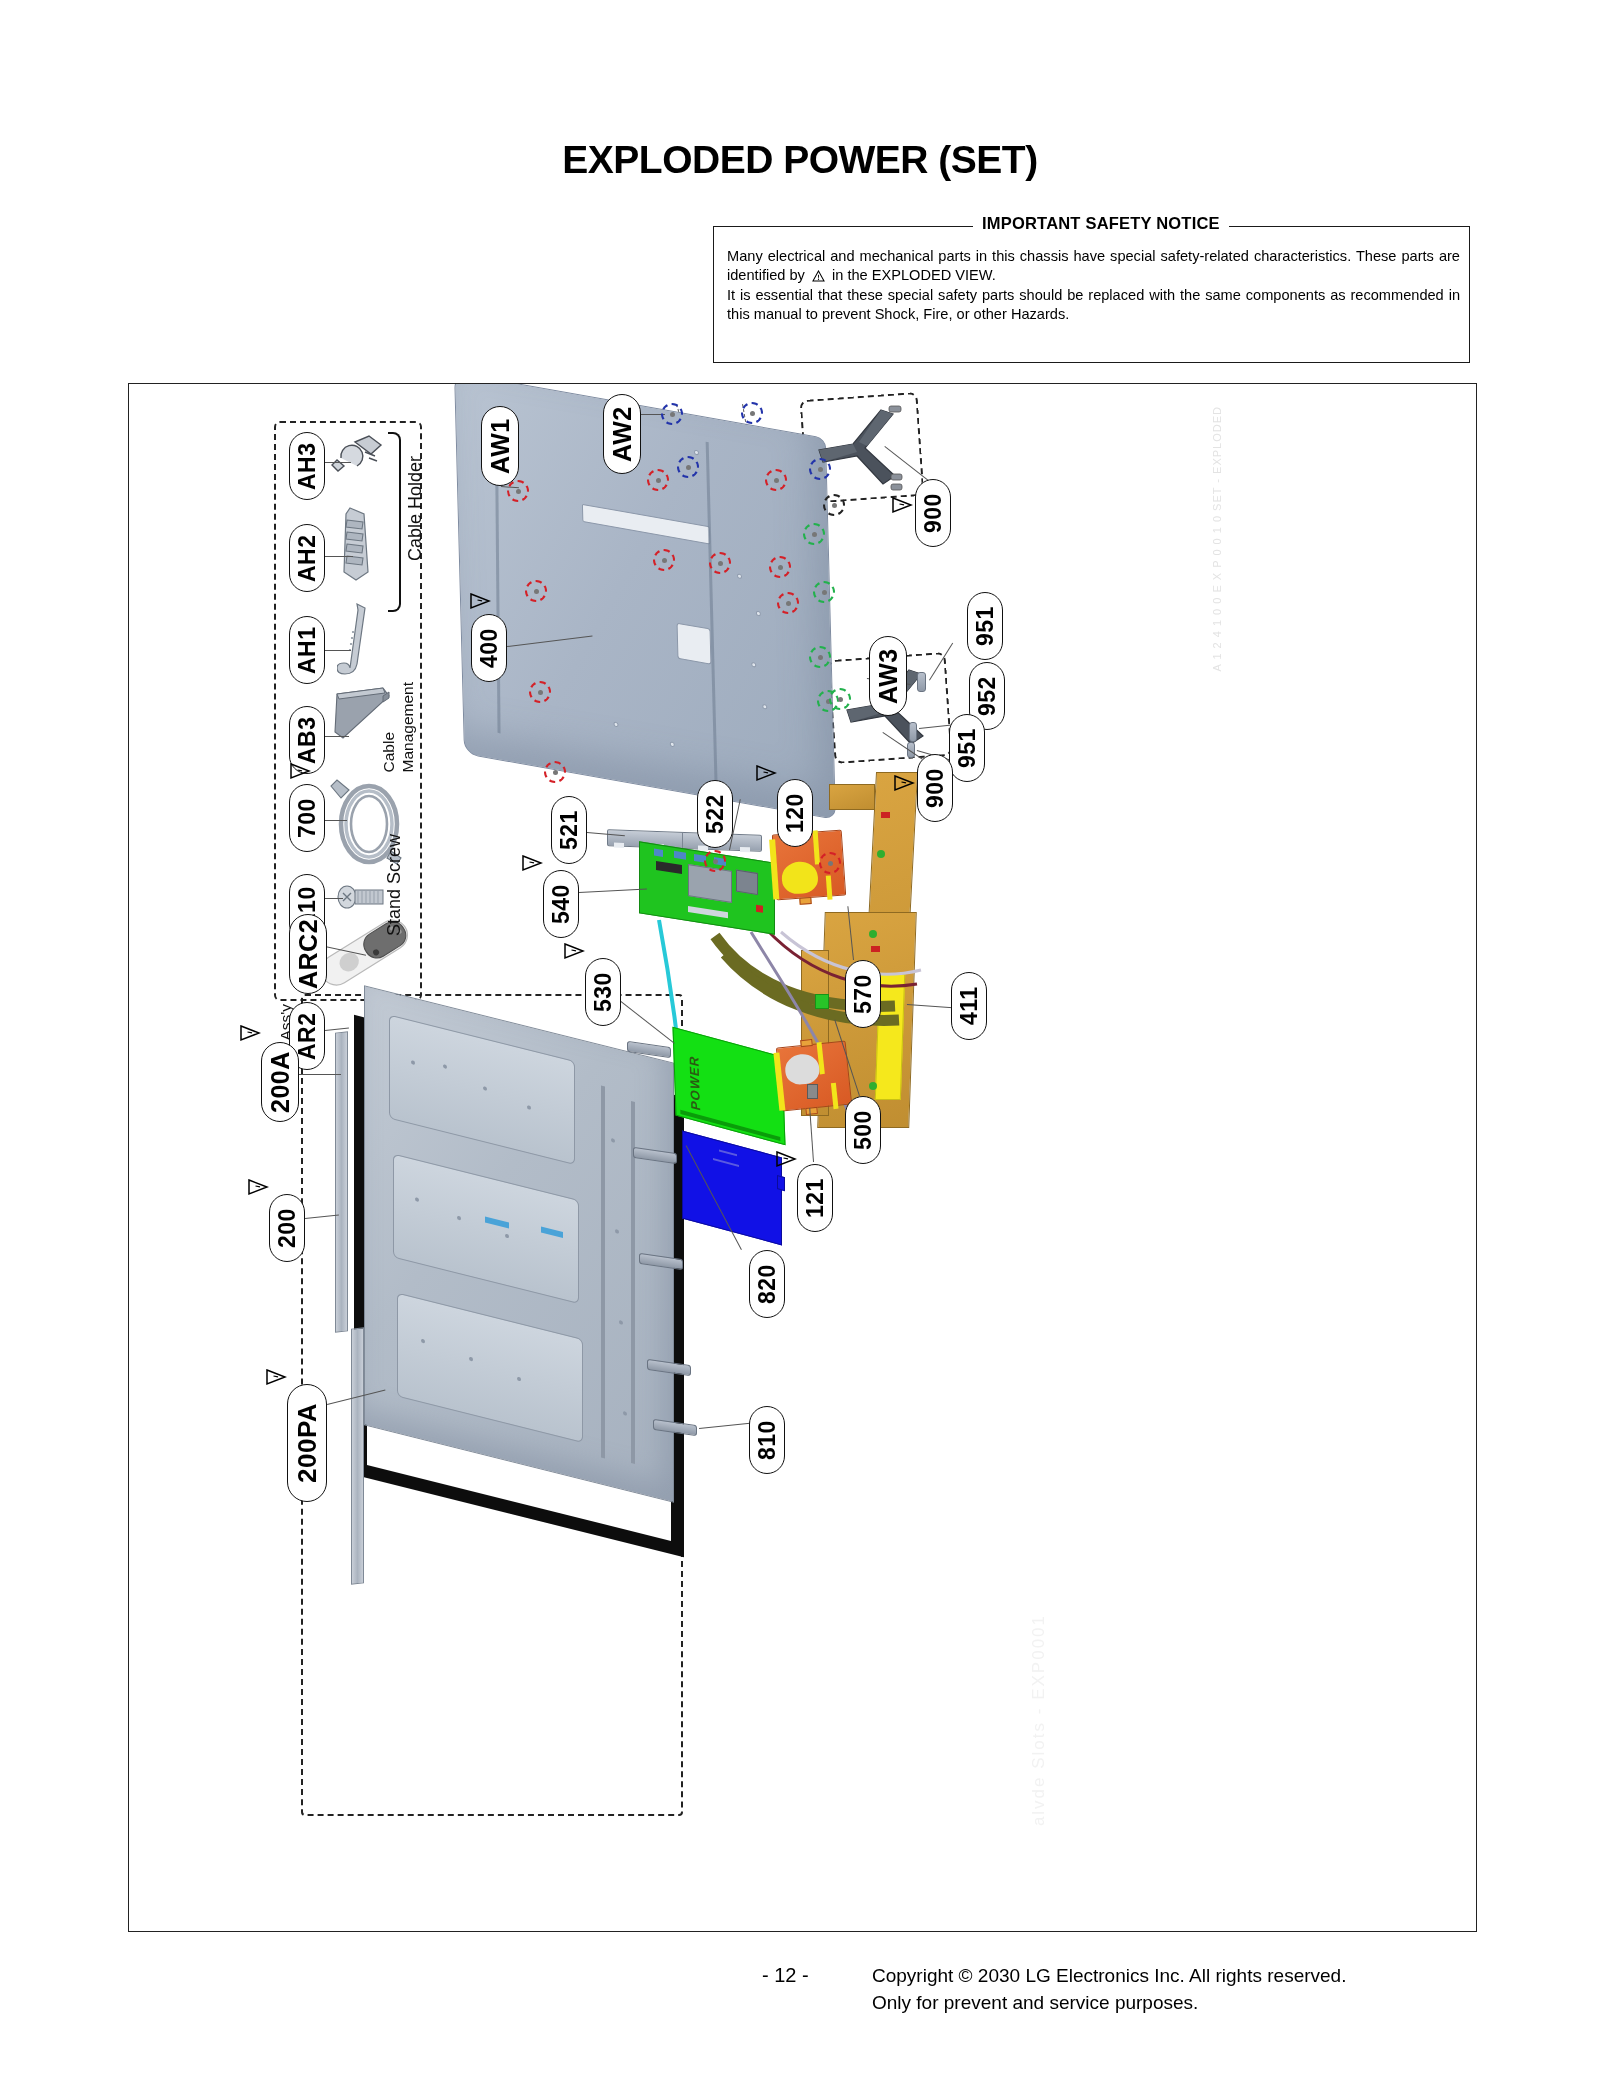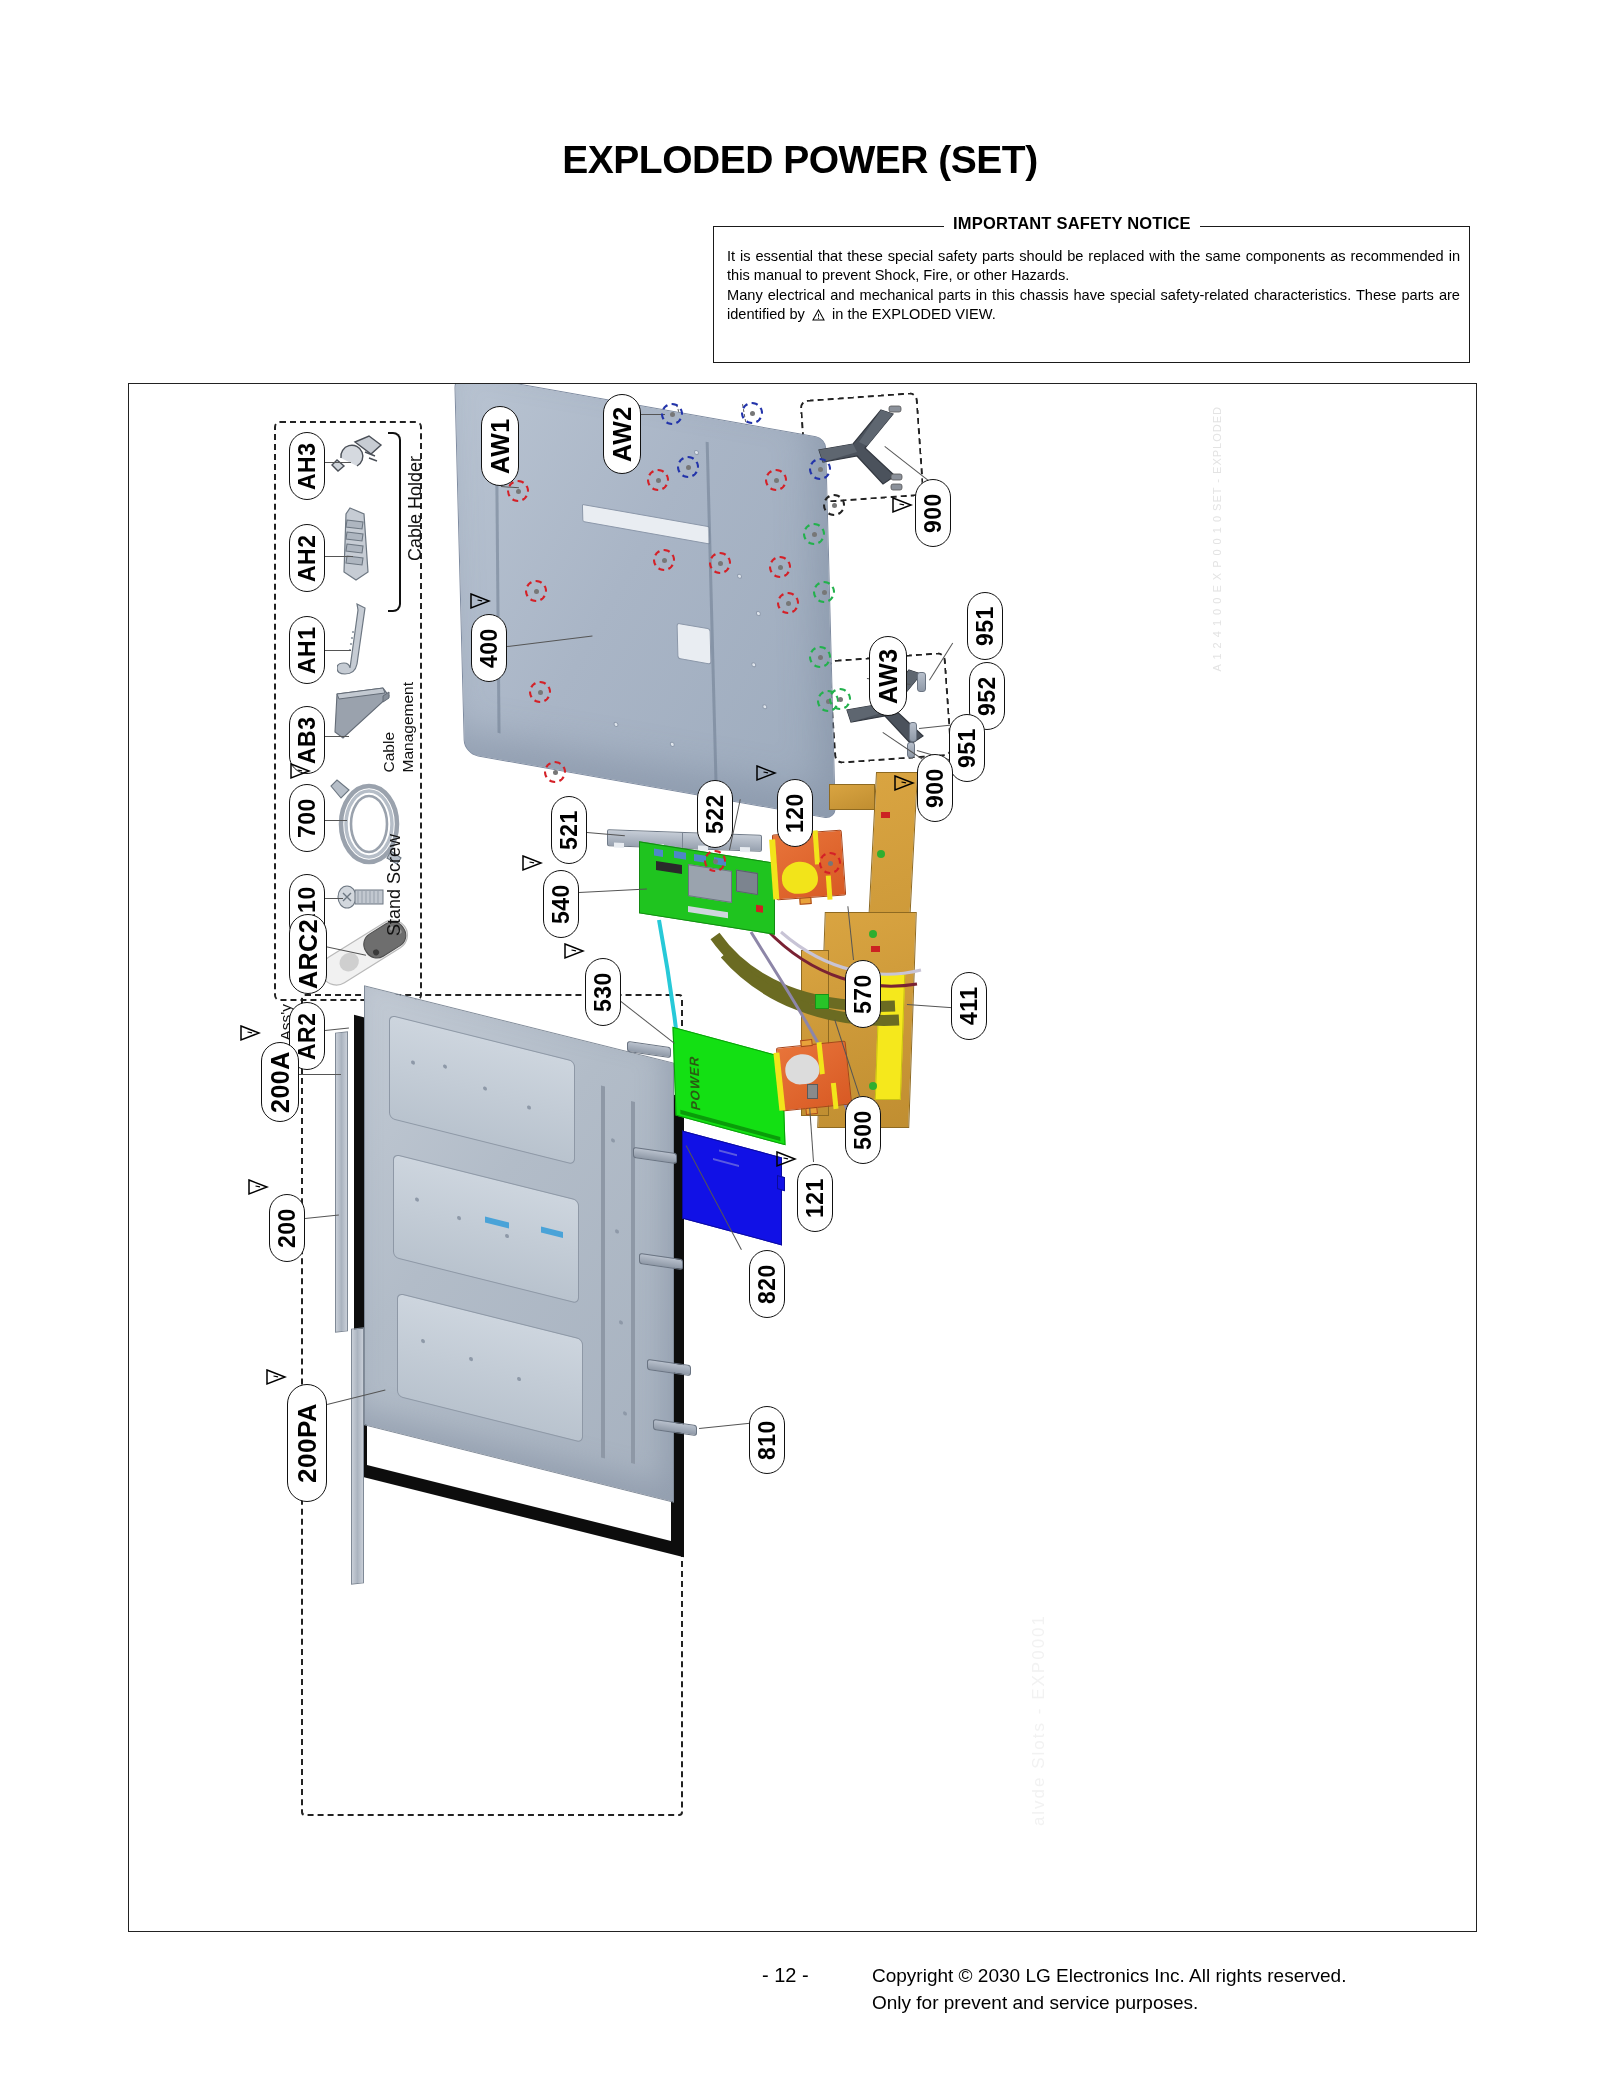--- a/index.html
+++ b/index.html
@@ -20,21 +20,21 @@
     font-size:39px; font-weight:bold; letter-spacing:-0.5px;
   }
 
   
   #safety-box{
     position:absolute; left:713px; top:226px; width:757px; height:137px;
     border:1.6px solid #1a1a1a;
     background:#fff;
   }
   #safety-legend{
-    position:absolute; left:944px; top:214px;
+    position:absolute; left:973px; top:214px;
     background:#fff; padding:0 9px;
     font-size:16.5px; font-weight:bold; letter-spacing:.2px;
   }
   #safety-body{
     position:absolute; left:727px; top:247px; width:733px;
     font-size:14.6px; line-height:19.4px;
     text-align:justify;
   }
   #safety-body p{ margin:0; }
   .warn-inline{
@@ -273,32 +273,32 @@
   }
 </style>
 </head>
 <body>
 
 <div id="page-title">EXPLODED POWER (SET)</div>
 
 <div id="safety-box"></div>
 <div id="safety-legend">IMPORTANT SAFETY NOTICE</div>
 <div id="safety-body">
-  <p>It is essential that these special safety parts should be replaced with the same components as recommended in this manual to prevent Shock, Fire, or other Hazards.</p>
   <p>
     <span>Many electrical and mechanical parts in this chassis have special safety-related characteristics. These parts are identified by</span>
     <span class="warn-inline">
       <svg viewBox="0 0 14 13" width="13" height="12">
           <path d="M7 1 L13 12 L1 12 Z" fill="none" stroke="#000" stroke-width="1.1"></path>
           <path d="M7 5.2 L7 8.4" stroke="#000" stroke-width="1"></path>
           <circle cx="7" cy="10" r=".7" fill="#000"></circle>
         </svg>
     </span>
     <span>in the EXPLODED VIEW.</span>
   </p>
+  <p>It is essential that these special safety parts should be replaced with the same components as recommended in this manual to prevent Shock, Fire, or other Hazards.</p>
 </div>
 
 <div id="diagram-frame">
 
   <div class="cornercode" style="left:1082px; top:22px;">A 1 2 4 1 0 0
 E X P 0 0 1 0
 SET - EXPLODED</div>
   <div class="watermark" style="left:900px; top:1230px;">alvde Slots - EXP0001</div>
 
   <div class="dashbox" style="left:145px; top:37px; width:148px; height:580px;"></div>

